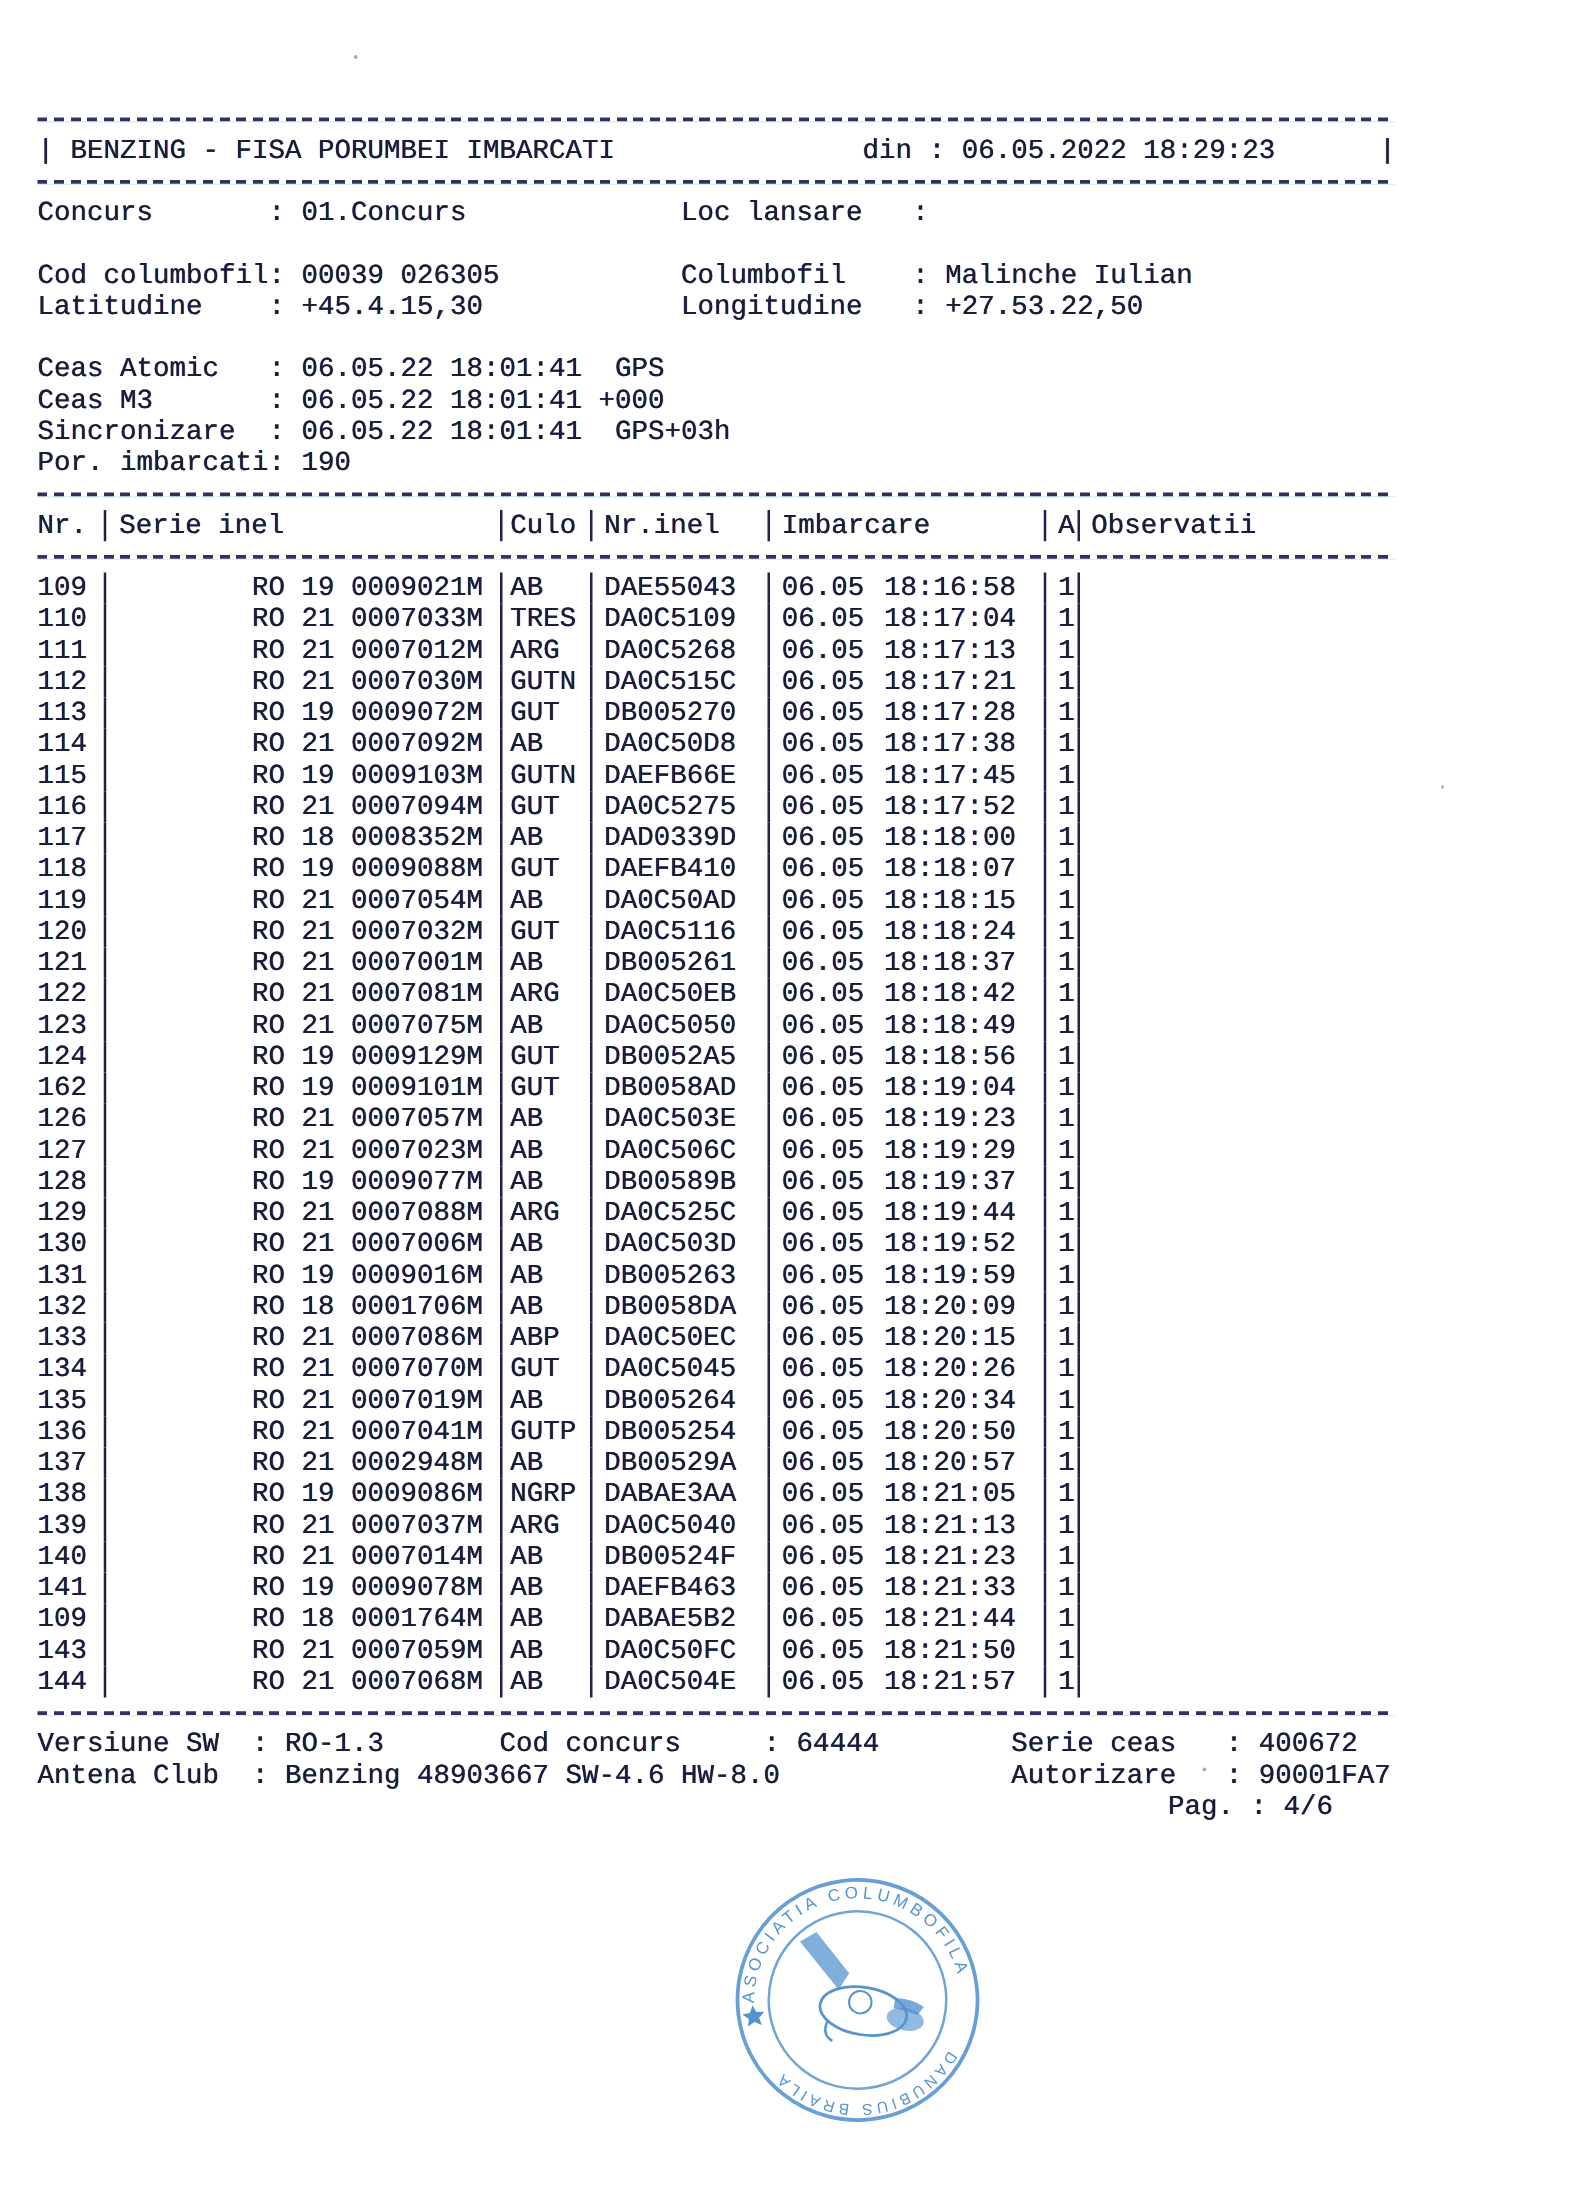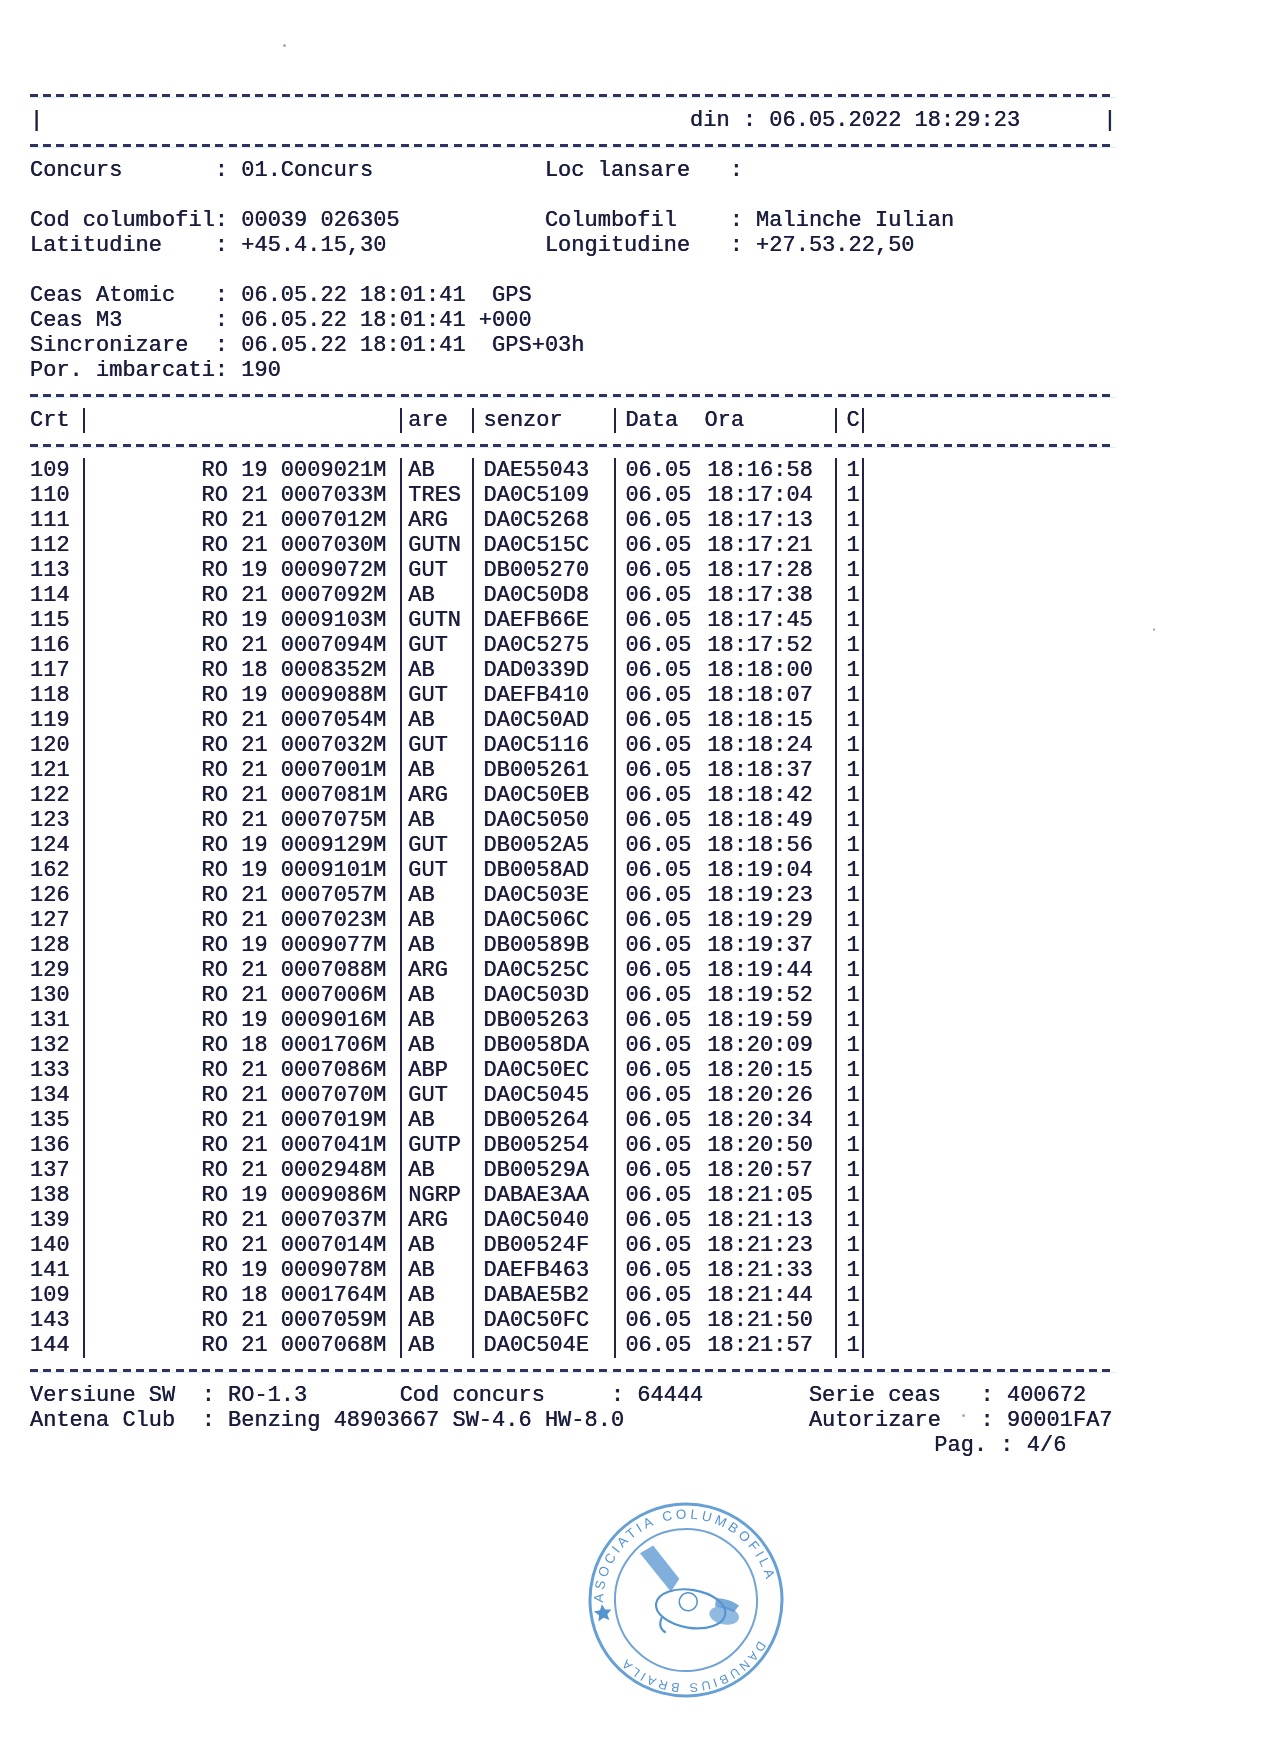--- a/index.html
+++ b/index.html
@@ -53,20 +53,21 @@
 </head>
 <body>
 
 <div class="sheet">
   <div class="doc">
 
     <div class="hr"></div>
 
     <div class="line">
       <span class="abs" style="left:0ch">|</span>
+      <span class="abs" style="left:2ch">BENZING - FISA PORUMBEI IMBARCATI</span>
       <span class="abs" style="left:50ch">din :</span>
       <span class="abs" style="left:56ch">06.05.2022 18:29:23</span>
       <span class="abs" style="left:81.3ch">|</span>
     </div>
 
     <div class="hr"></div>
 
     <div class="line">
       <span class="abs" style="left:0ch">Concurs</span>
       <span class="abs" style="left:14ch">:</span>
@@ -110,27 +111,27 @@
     </div>
     <div class="line">
       <span class="abs" style="left:0ch">Por. imbarcati</span>
       <span class="abs" style="left:14ch">:</span>
       <span class="abs" style="left:16ch">190</span>
     </div>
 
     <div class="hr"></div>
 
     <div class="tbl-row hdr">
-      <div class="c-nr">Crt</div>
-      <div class="c-serie"></div>
-      <div class="c-cul">are</div>
-      <div class="c-sen">senzor</div>
-      <div class="c-imb">Data  Ora</div>
-      <div class="c-ac">C</div>
-      <div class="c-obs"></div>
+      <div class="c-nr">Nr.</div>
+      <div class="c-serie">Serie inel</div>
+      <div class="c-cul">Culo</div>
+      <div class="c-sen">Nr.inel</div>
+      <div class="c-imb">Imbarcare</div>
+      <div class="c-ac">A</div>
+      <div class="c-obs">Observatii</div>
     </div>
 
     <div class="hr"></div>
 
     <div>
 
     <div class="tbl-row">
         <div class="c-nr">109</div>
         <div class="c-serie">RO 19 0009021M</div>
         <div class="c-cul">AB</div>

